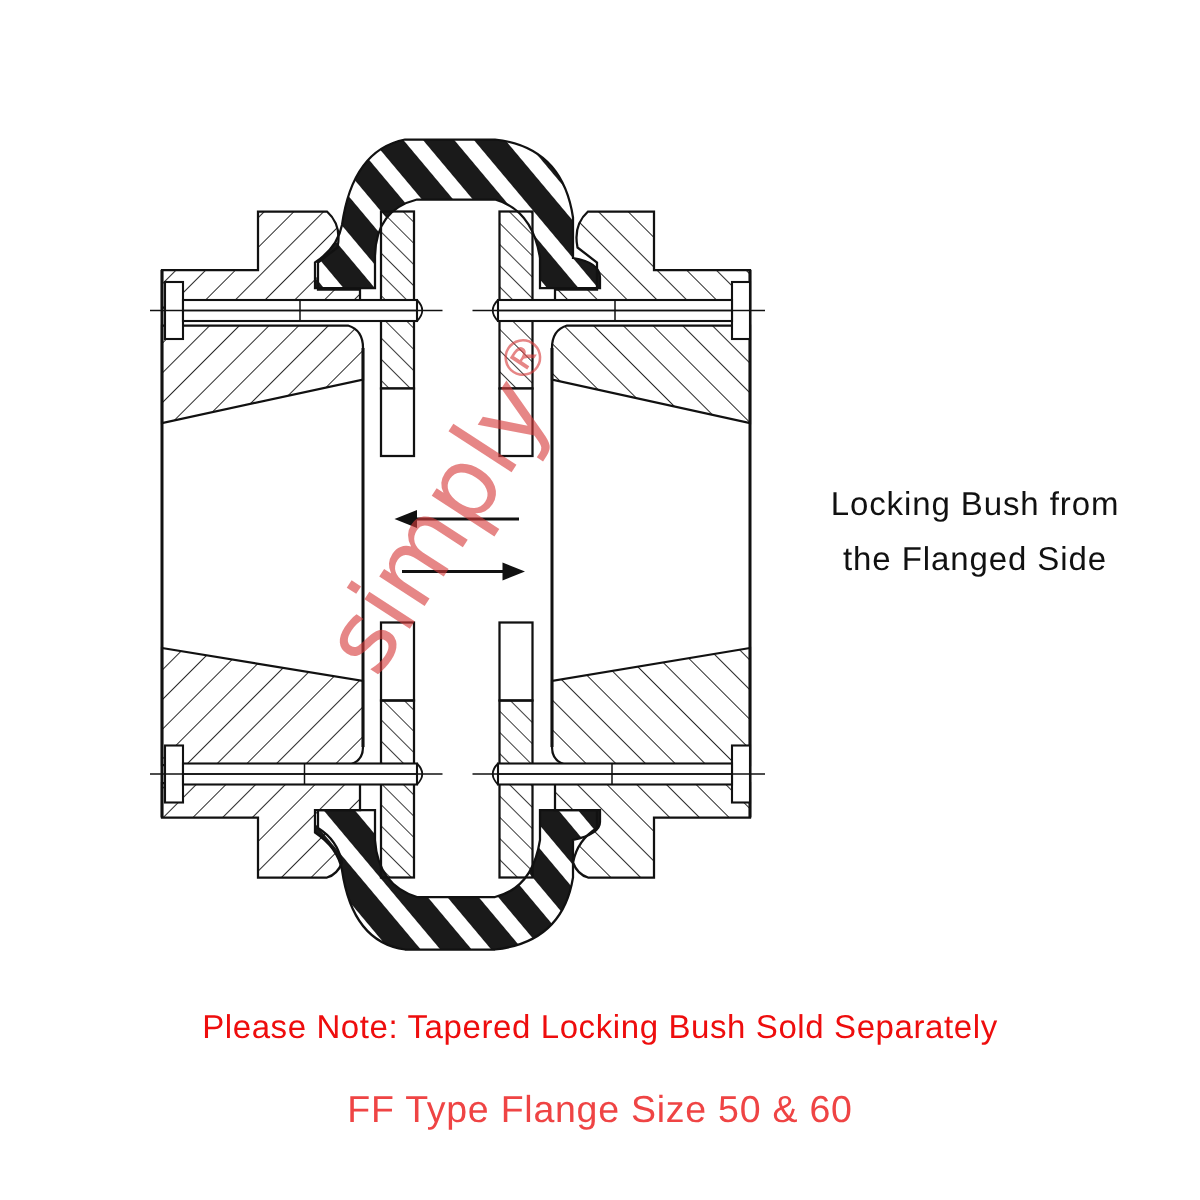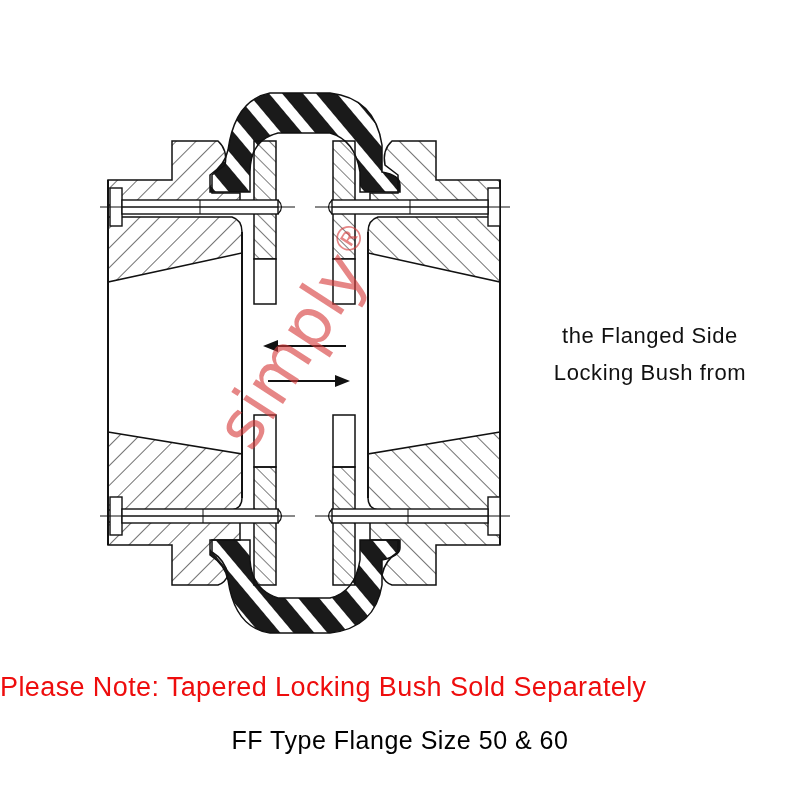--- a/index.html
+++ b/index.html
@@ -1,20 +1,20 @@
 <!DOCTYPE html>
 <html><head>
 <meta charset="utf-8">
 <style>
   html,body{margin:0;padding:0;background:#ffffff;}
   body{width:800px;height:800px;position:relative;overflow:hidden;font-family:"Liberation Sans",sans-serif;}
   #drawing{position:absolute;left:0;top:0;width:800px;height:800px;}
   .side-note{position:absolute;left:522px;top:318px;width:256px;text-align:center;font-size:22px;line-height:36.5px;color:#111;letter-spacing:0.6px;}
-  .note{position:absolute;left:0;top:672px;width:800px;text-align:left;font-size:27px;color:#ee0d0d;letter-spacing:0.4px;}
-  .title{position:absolute;left:0;top:726px;width:800px;text-align:center;font-size:25px;color:#000000;letter-spacing:0.5px;}
+  .note{position:absolute;left:0;top:672px;width:800px;text-align:center;font-size:22px;color:#ee0d0d;letter-spacing:0.4px;}
+  .title{position:absolute;left:0;top:726px;width:800px;text-align:center;font-size:25px;color:#ef4444;letter-spacing:0.5px;}
   .watermark{position:absolute;left:200px;top:420px;transform:rotate(-57deg);transform-origin:left top;font-size:66px;color:rgba(214,60,60,0.62);font-family:"DejaVu Sans",sans-serif;white-space:nowrap;}
 </style>
 </head>
 <body>
 
 <svg id="drawing" viewBox="0 0 800 800" xmlns="http://www.w3.org/2000/svg">
   <defs>
     <pattern id="hatchL" patternUnits="userSpaceOnUse" width="14" height="14" patternTransform="rotate(45)">
       <line x1="0" y1="0" x2="0" y2="14" stroke="#111" stroke-width="1.2"></line>
     </pattern>
@@ -106,18 +106,18 @@
     <line x1="276" y1="346" x2="346" y2="346" stroke="#111" stroke-width="2"></line>
     <polygon points="263,346 278,340 278,352" fill="#111"></polygon>
     <line x1="268" y1="381" x2="337" y2="381" stroke="#111" stroke-width="2"></line>
     <polygon points="350,381 335,375 335,387" fill="#111"></polygon>
   </g>
 </svg>
 
 <div class="watermark"><span>simply</span><sup style="font-size:34px">®</sup></div>
 
 <div class="side-note">
+  <div>Locking Bush from</div>
   <div>the Flanged Side</div>
-  <div>Locking Bush from</div>
 </div>
 
 <div class="note">Please Note: Tapered Locking Bush Sold Separately</div>
 <div class="title">FF Type Flange Size 50 &amp; 60</div>
 
 </body></html>

